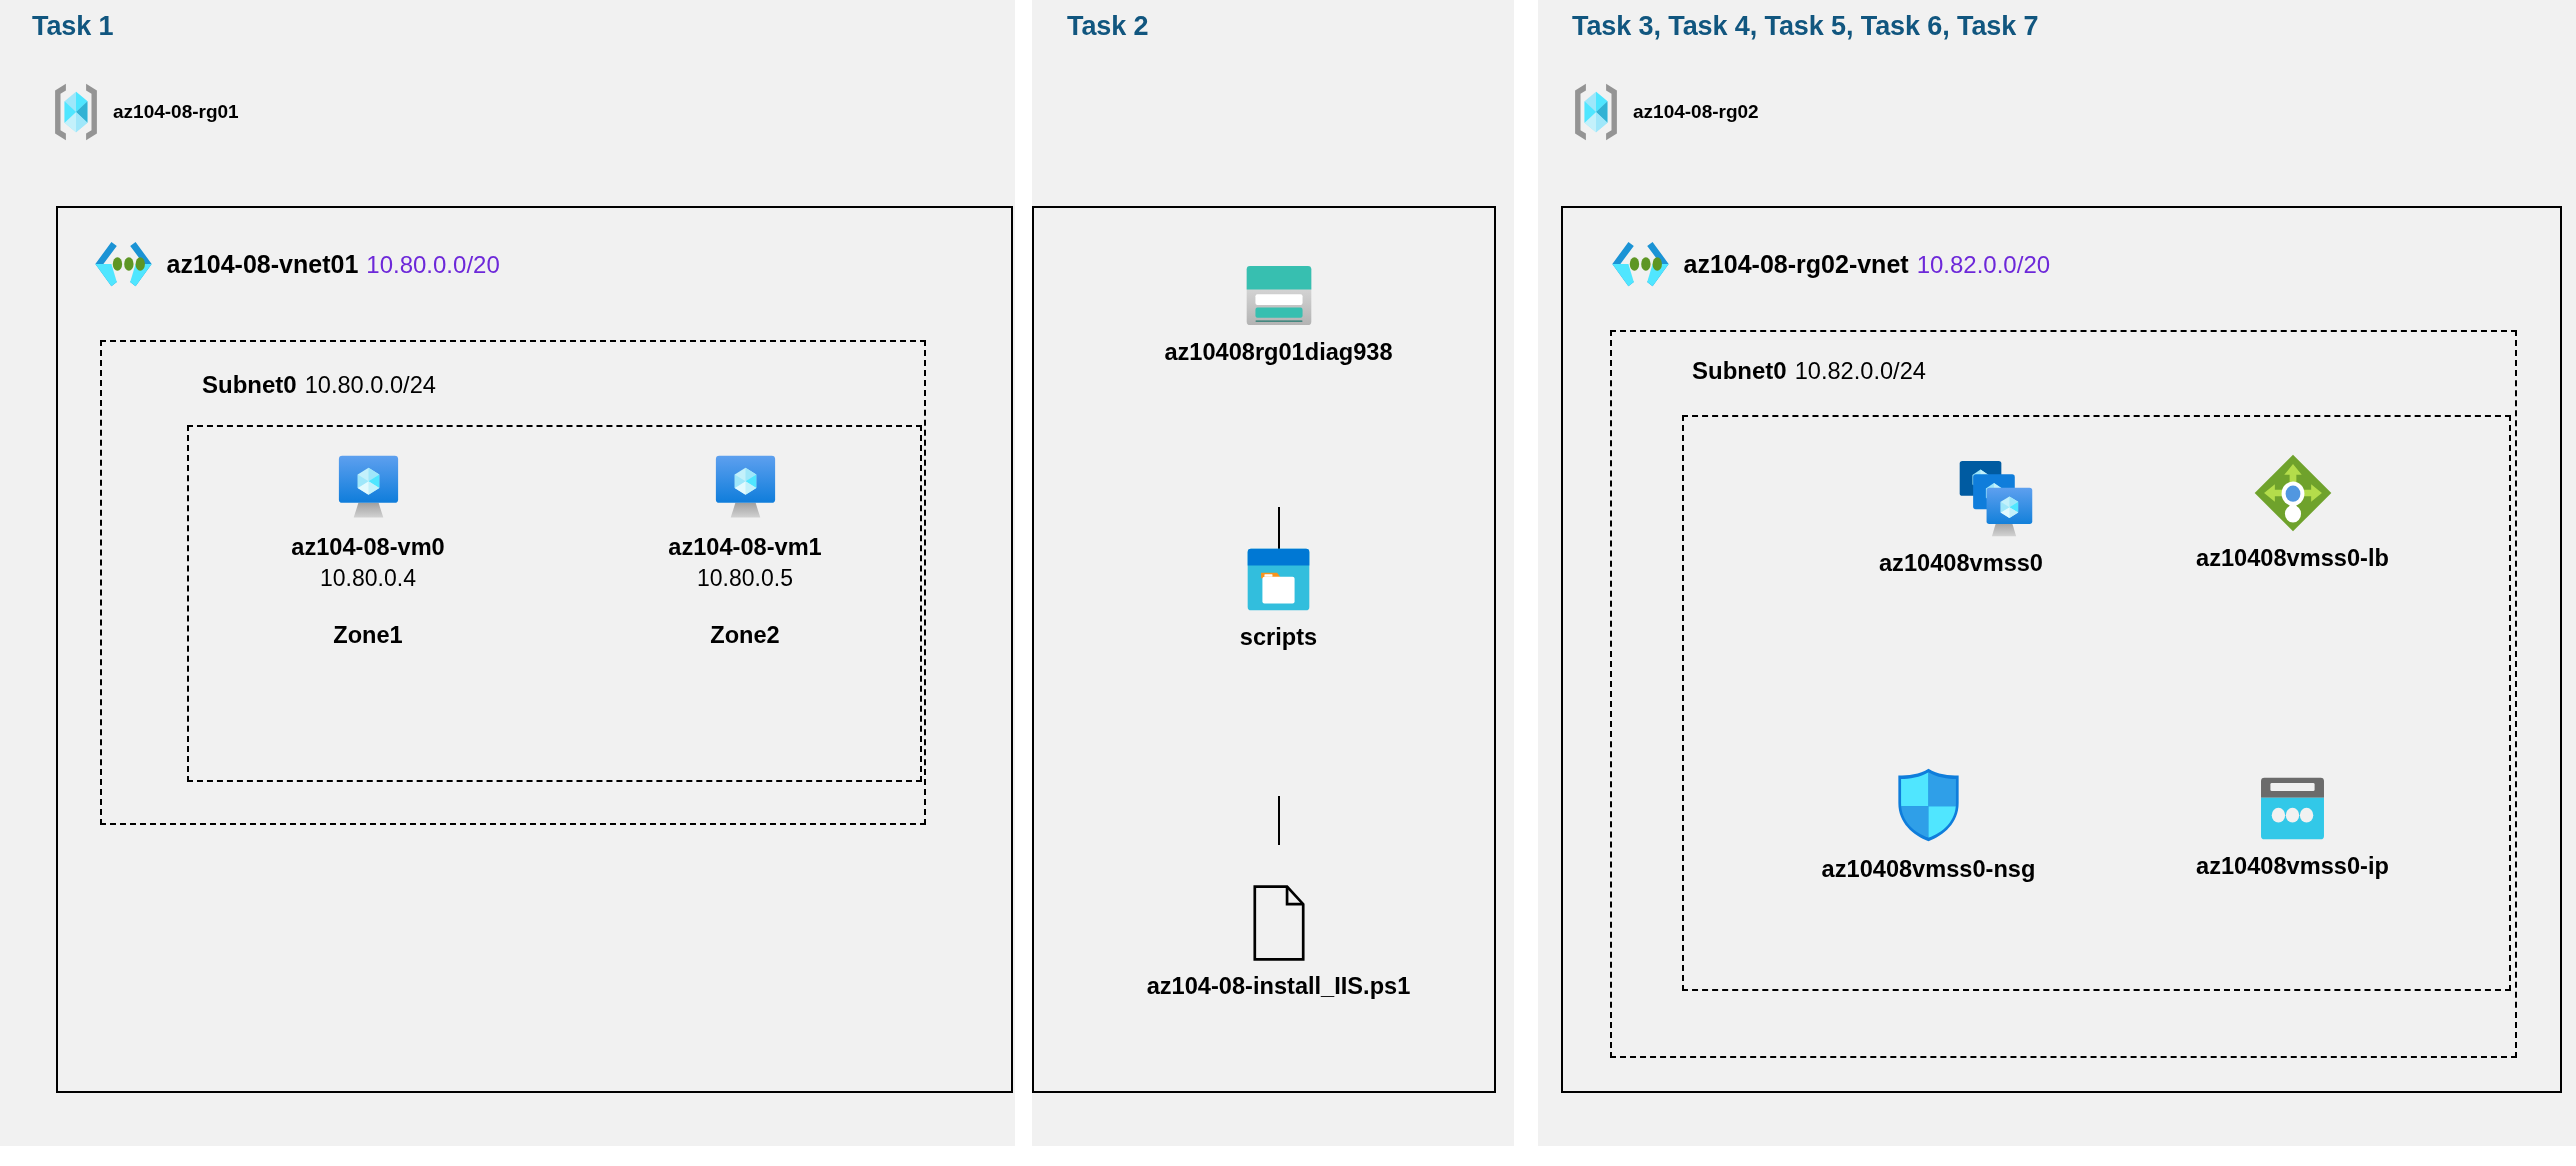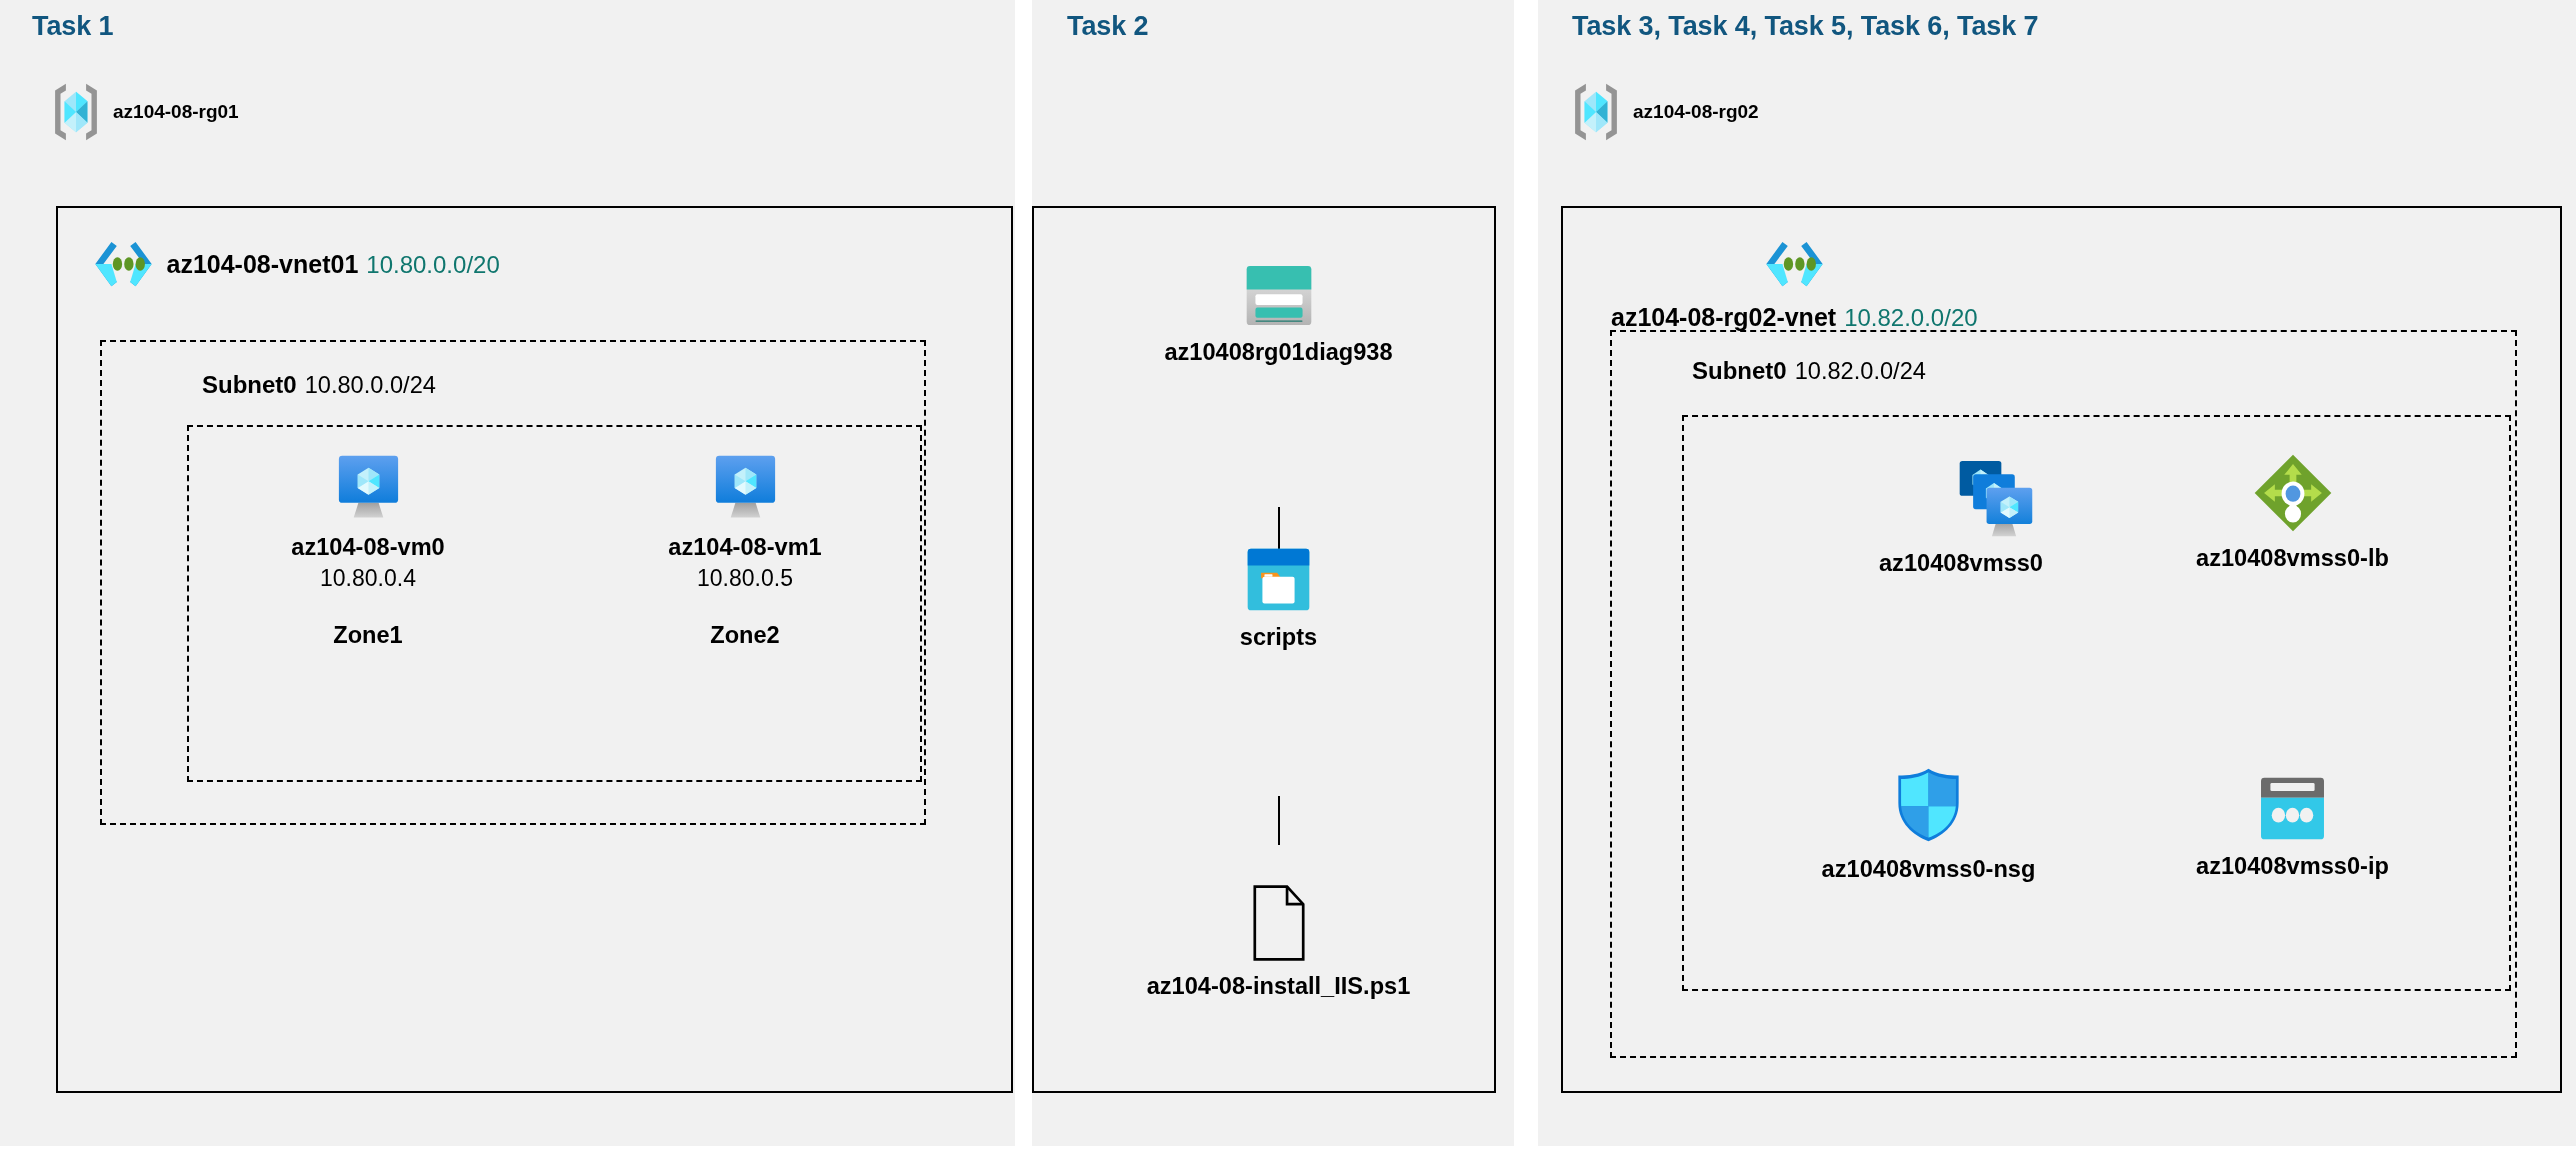--- a/index.html
+++ b/index.html
@@ -69,30 +69,30 @@
   #vnet-box-02   { left: 1561px; top: 206px; width: 1001px; height: 887px; }
 
   .vnet-header {
     position: absolute;
     display: flex;
     align-items: center;
     gap: 13.5px;
     white-space: nowrap;
   }
   #vnet-header-01 { left: 94px;  top: 239px; }
-  #vnet-header-02 { left: 1611px; top: 239px; flex-direction: column; }
+  #vnet-header-02 { left: 1611px; top: 239px; }
   .vnet-name {
     font-size: 25px;
     font-weight: bold;
     color: #000000;
   }
   .vnet-cidr {
     font-size: 24px;
     font-weight: normal;
-    color: #0f766e;
+    color: #6d28d9;
     margin-left: 8px;
   }
 
   
   .subnet-box {
     position: absolute;
     border: 2.7px dashed #000000;
     box-sizing: border-box;
   }
   #subnet-box-01 { left: 100px;  top: 340px; width: 826px; height: 485px; }

